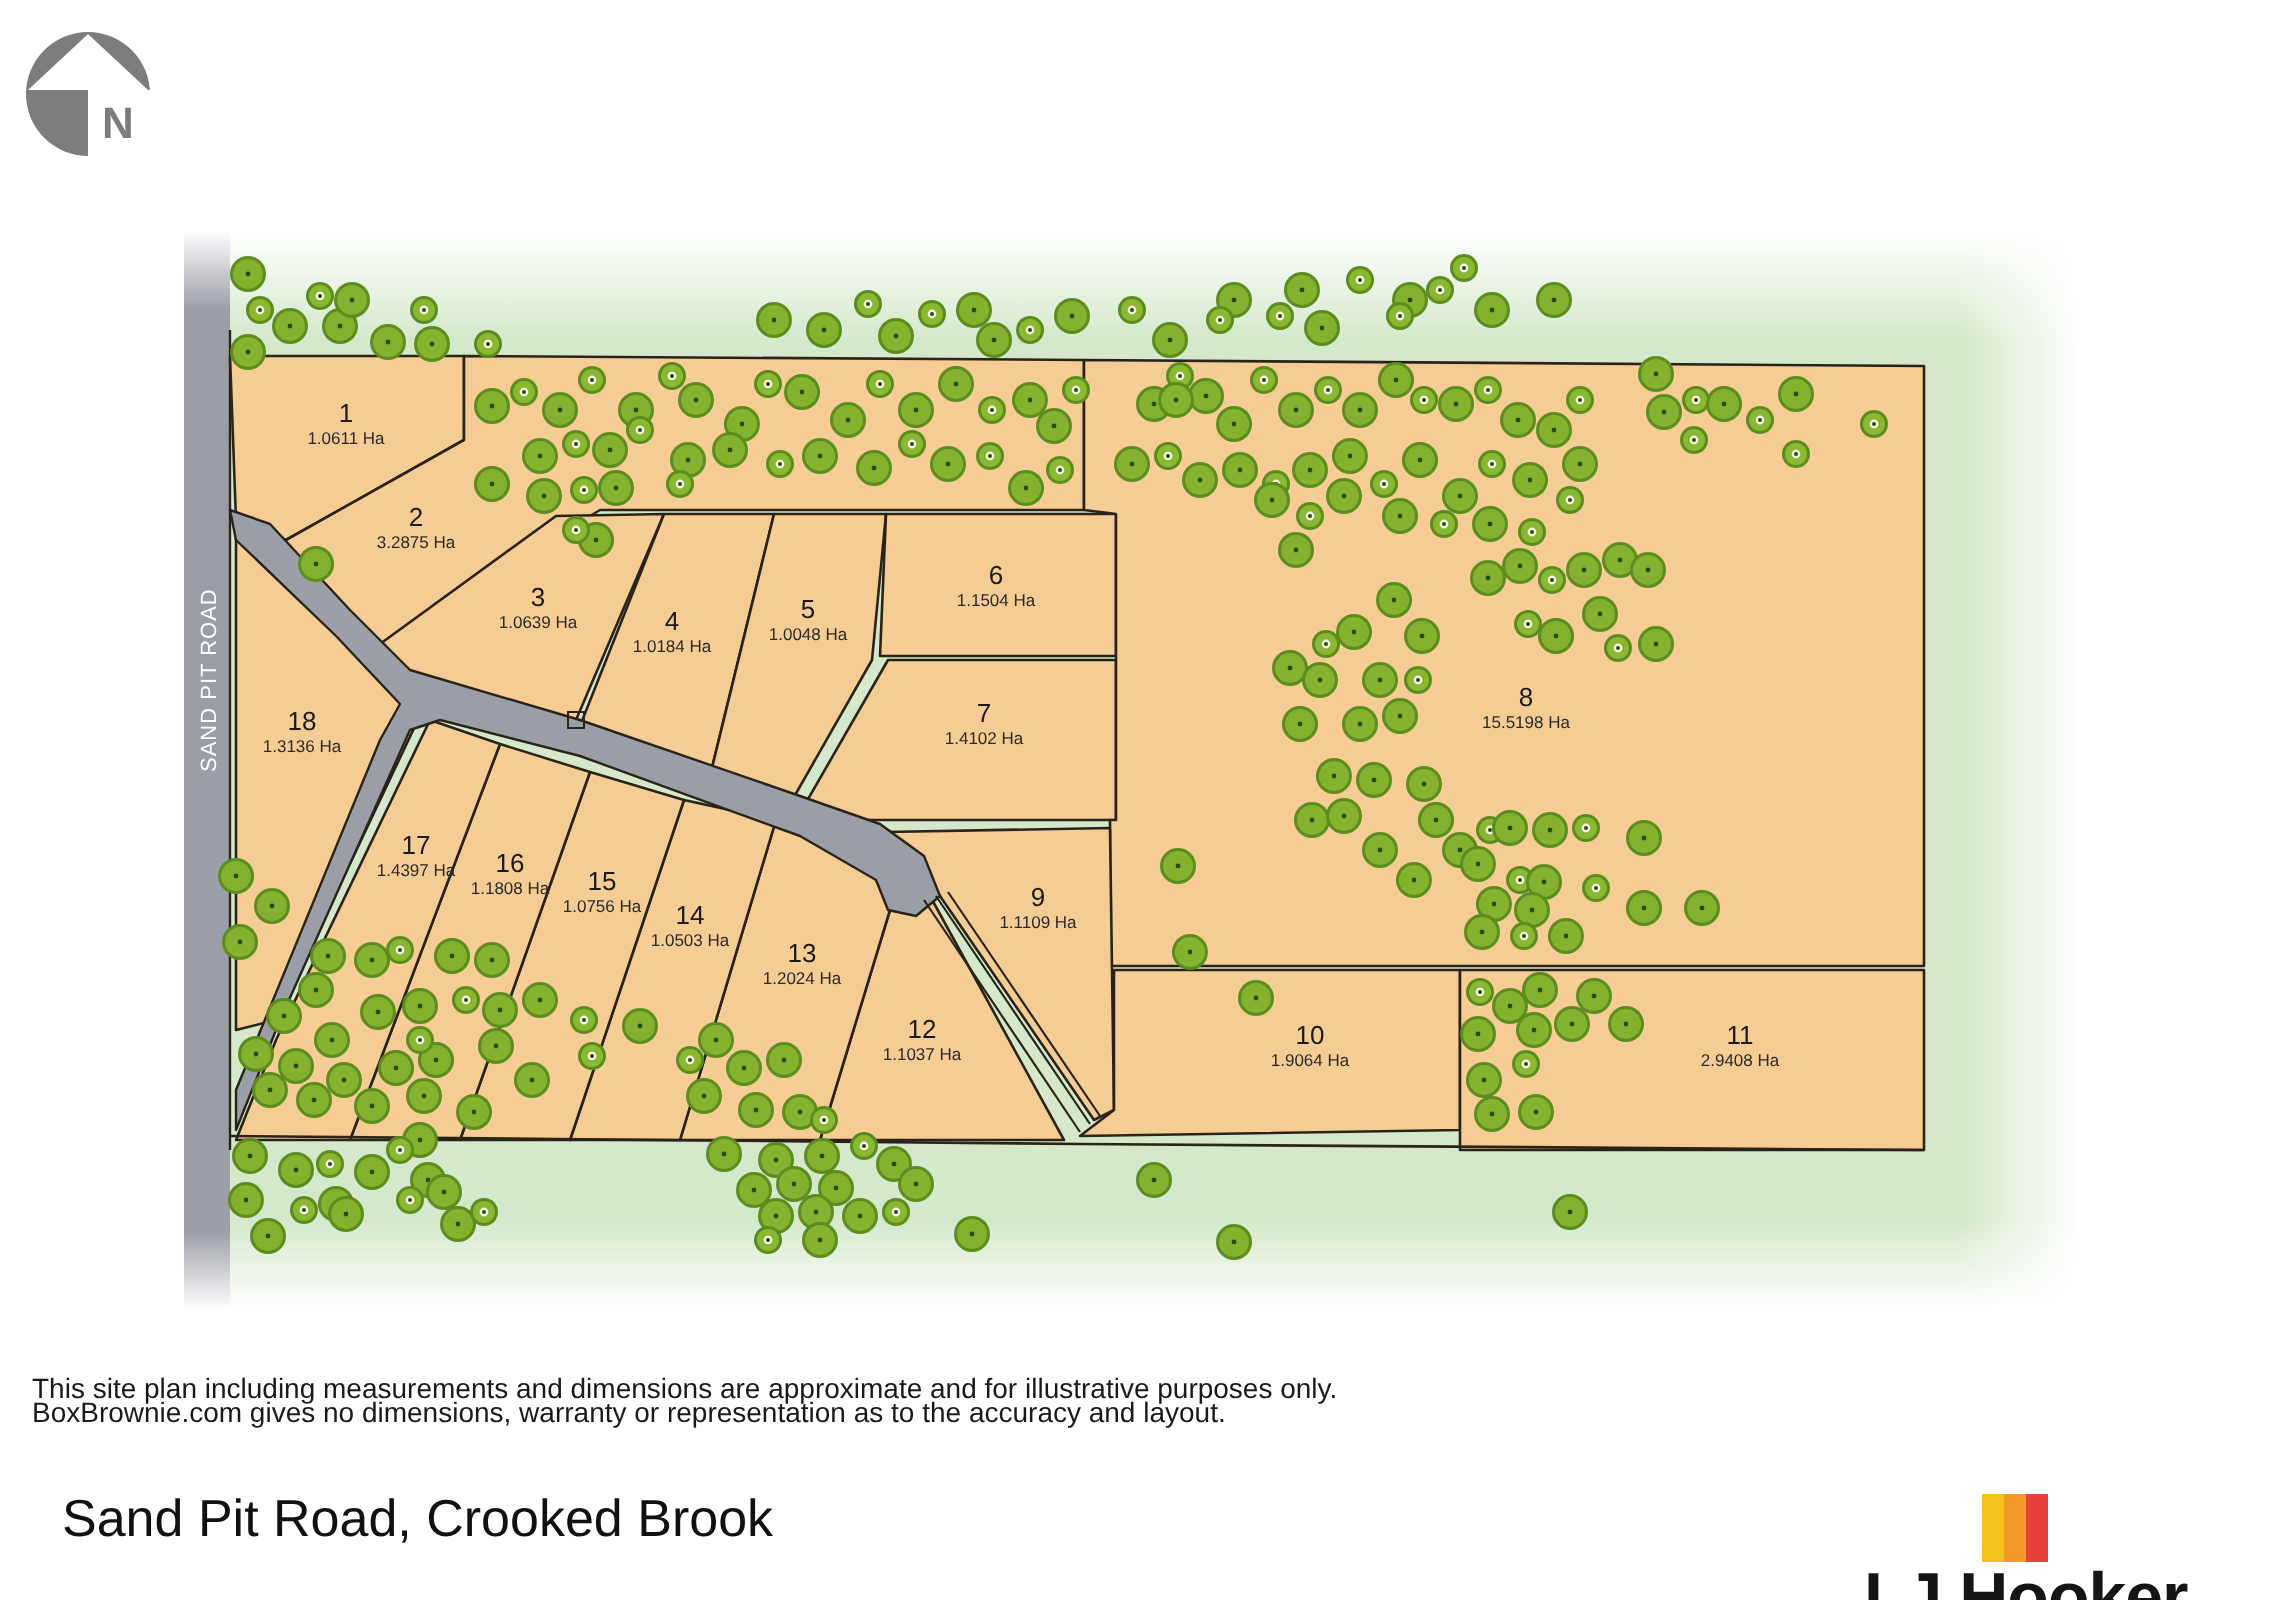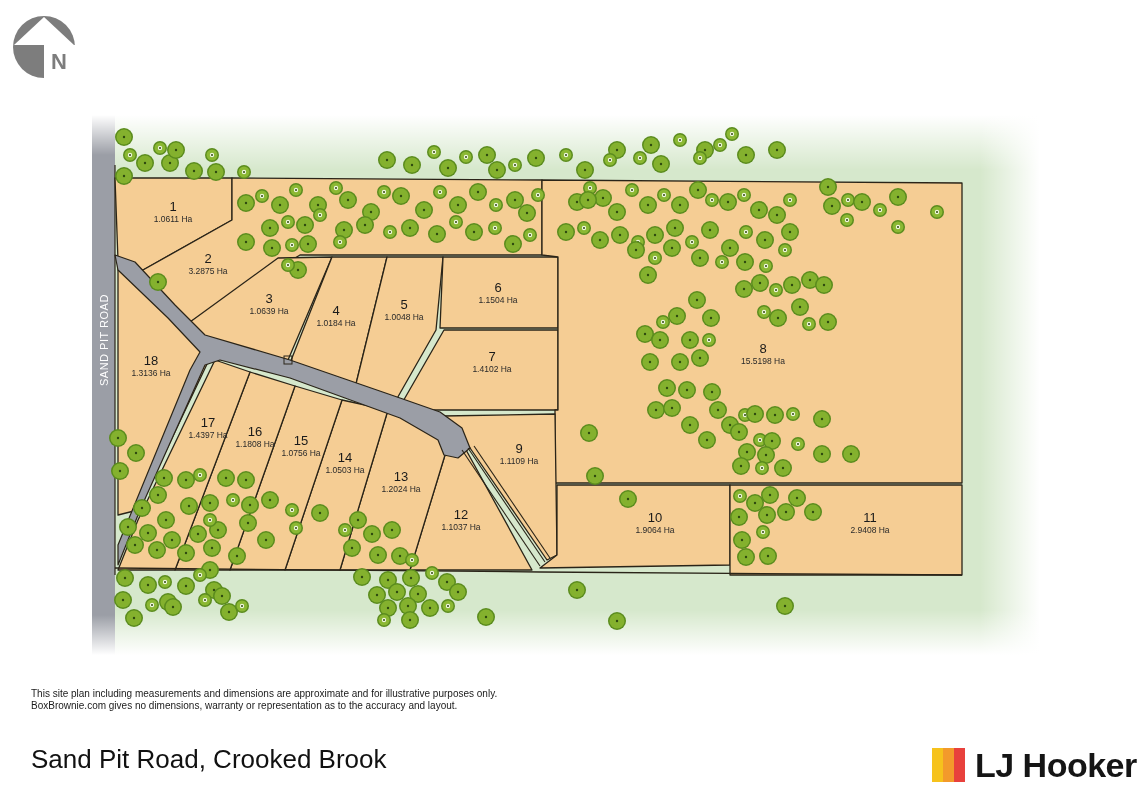--- a/index.html
+++ b/index.html
@@ -2,24 +2,24 @@
 <html><head>
 <meta charset="utf-8">
 <style>
   html,body{margin:0;padding:0;background:#ffffff;}
   body{width:1147px;height:800px;position:relative;overflow:hidden;font-family:"Liberation Sans",sans-serif;}
   .map{position:absolute;left:0;top:0;width:1147px;height:680px;}
   .lot-num{font-family:"Liberation Sans",sans-serif;font-size:13px;fill:#1a1a1a;text-anchor:middle;}
   .lot-area{font-family:"Liberation Sans",sans-serif;font-size:8.5px;fill:#2a2a2a;text-anchor:middle;}
   .road-label{font-family:"Liberation Sans",sans-serif;font-size:11px;fill:#ffffff;letter-spacing:0.5px;}
   .north{position:absolute;left:12px;top:15px;width:64px;height:64px;}
-  .disclaimer{position:absolute;left:16px;top:688px;font-size:10px;line-height:12px;color:#1a1a1a;margin-left:15px;}
+  .disclaimer{position:absolute;left:16px;top:688px;font-size:14px;line-height:12px;color:#1a1a1a;}
   .disclaimer div{white-space:nowrap;}
   .title{position:absolute;left:20px;top:744px;font-size:26px;color:#111111;white-space:nowrap;margin-left:11px;}
-  .logo{position:absolute;left:932px;top:747px;height:36px;display:flex;align-items:center;}
+  .logo{position:absolute;left:932px;top:747px;height:36px;display:flex;align-items:center;flex-direction:column;}
   .logo-bars{display:flex;height:34px;margin-right:10px;}
   .logo-bars span{display:block;width:11px;height:34px;}
   .logo-text{font-size:34px;font-weight:bold;color:#151515;letter-spacing:-0.5px;line-height:36px;}
 </style>
 </head>
 <body>
 
 <div class="north">
   <svg width="64" height="64" viewBox="0 0 64 64">
     <circle cx="32" cy="32" r="31" fill="#7d7d7d"></circle>

